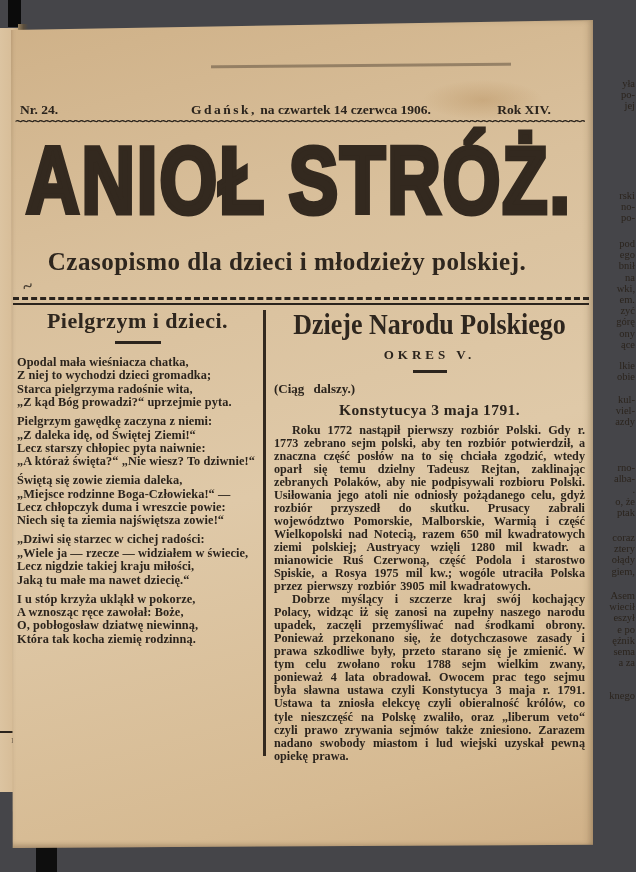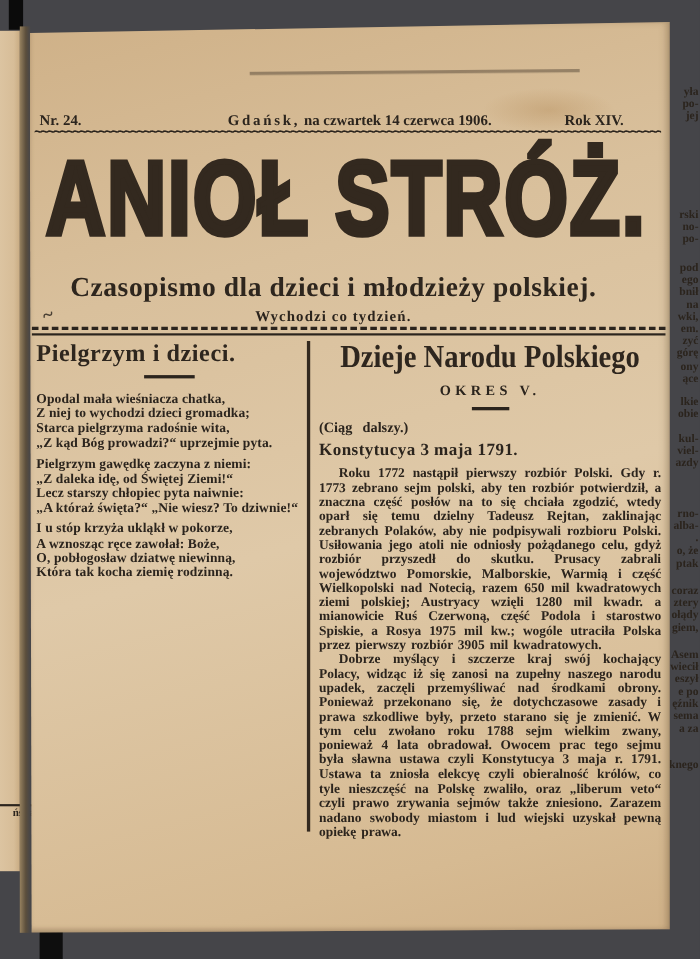--- a/index.html
+++ b/index.html
@@ -7,30 +7,30 @@
         background:#454549;font-family:"Liberation Serif",serif;color:#2b241d;}
 
   
   .black-top{position:absolute;left:8px;top:0;width:13px;height:27px;background:#0b0b0b;}
   .black-bottom{position:absolute;left:36px;top:836px;width:21px;height:36px;background:#0e0e0e;}
 
   
   .strip-page{position:absolute;left:0;top:28px;width:18px;height:764px;
         background:linear-gradient(90deg,#dcc4a1 0%,#d7bd98 70%,#c9ac83 100%);}
   .strip-frag{position:absolute;right:1px;white-space:nowrap;text-align:right;
-        font-weight:bold;font-size:10.5px;line-height:11.2px;color:#2b241d;}
+        font-weight:normal;font-size:10.5px;line-height:11.2px;color:#2b241d;}
   .strip-footer{position:absolute;left:0;top:731px;width:34px;border-top:2px solid #2b241d;
         font-weight:bold;font-size:10px;text-align:right;padding:1px 2px 0 0;}
 
   
   .gutter{position:absolute;left:18px;top:24px;width:10px;height:824px;
         background:linear-gradient(90deg,#96815f 0%,#5b4e3c 55%,#454549 100%);}
 
   
-  .page{position:absolute;left:27px;top:20px;width:582px;height:828px;
+  .page{position:absolute;left:11px;top:20px;width:582px;height:828px;
         background:linear-gradient(165deg,#cfb188 0%,#d9c09c 28%,#dfc9a8 55%,#d6ba92 88%,#d0b188 100%);
         box-shadow:3px 4px 0 rgba(0,0,0,.38), inset -4px 0 6px rgba(90,70,45,.25), inset 0 -3px 5px rgba(90,70,45,.28);
         clip-path:polygon(0 10px,100% 0,100% 99.6%,0.3% 100%);}
   .stain1{position:absolute;right:50px;top:60px;width:120px;height:40px;
         background:radial-gradient(closest-side,rgba(170,125,70,.30),transparent);}
   .smudge{position:absolute;left:200px;top:44px;width:300px;height:3px;
         background:rgba(62,50,38,.42);filter:blur(.7px);transform:rotate(-.5deg);}
 
   
   .issue-no{position:absolute;left:9px;top:82px;font-weight:bold;font-size:13.5px;}
@@ -50,31 +50,31 @@
         transform:rotate(-18deg);color:#4a4034;}
   .frequency{position:absolute;left:0;right:30px;top:260px;text-align:center;
         font-weight:bold;font-size:13.5px;letter-spacing:1px;}
   .rule-dashdot{position:absolute;left:2px;right:4px;top:277px;height:3px;
         border-top:3px dashed #2b241d;border-bottom:2px solid #2b241d;}
 
   
   .col-divider{position:absolute;left:252px;top:290px;width:2.5px;height:446px;background:#33291f;}
 
   .col-left{position:absolute;left:6px;top:288px;width:241px;}
-  .col-left h2{margin:0;font-size:22px;font-weight:bold;letter-spacing:.5px;color:#2e261e;}
+  .col-left h2{margin:0;text-align:center;font-size:22px;font-weight:bold;letter-spacing:.5px;color:#2e261e;}
   .head-rule{width:46px;height:3px;background:#2b241d;margin:7px auto 12px auto;}
   .stanza{font-weight:bold;font-size:12.3px;line-height:13.4px;margin:0 0 5.5px 0;letter-spacing:.1px;}
 
   .col-right{position:absolute;left:263px;top:288px;width:311px;}
   .col-right h2{margin:0;text-align:center;font-size:26px;font-weight:bold;color:#2e261e;
         transform:scaleY(1.12);transform-origin:50% 0;white-space:nowrap;}
   .okres{margin-top:9px;text-align:center;font-weight:bold;font-size:13px;letter-spacing:4px;}
   .mini-rule{width:34px;height:2.5px;background:#2b241d;margin:7px auto 8px auto;}
   .ciag{font-weight:bold;font-size:13px;word-spacing:6px;}
-  .section-title{text-align:left;font-weight:bold;font-size:15.5px;margin:4px 0 5px 0;letter-spacing:.4px;font-family:Liberation Serif, serif;}
+  .section-title{text-align:center;font-weight:bold;font-size:15.5px;margin:4px 0 5px 0;letter-spacing:.4px;font-family:Liberation Serif, serif;}
   .para{font-weight:bold;font-size:12.2px;line-height:13.05px;text-align:justify;
         text-indent:18px;margin:0;word-spacing:1.5px;}
 </style>
 </head>
 <body>
 
 <div class="scan">
 
   <div class="black-top"></div>
   <div class="black-bottom"></div>
@@ -99,30 +99,31 @@
 
     <div class="issue-no">Nr. 24.</div>
     <div class="dateline"><span class="city">Gdańsk,</span><span> na czwartek 14 czerwca 1906.</span></div>
     <div class="volume">Rok XIV.</div>
 
     <div class="wavy">~~~~~~~~~~~~~~~~~~~~~~~~~~~~~~~~~~~~~~~~~~~~~~~~~~~~~~~~~~~~~~~~~~~~~~~~~~~~~~~~~~~~~~~~~~~~~~~~~~~~~~~~~~~~~~~~~~~~~~~~~~~~~~~~~~~~~~~~~~~~~~~~~~~~~~~~~~~~~~~~~~~~~~~~~~~~~~~~~~~~</div>
 
     <div class="title">ANIOŁ STRÓŻ.</div>
     <div class="subtitle">Czasopismo dla dzieci i młodzieży polskiej.</div>
     <div class="squiggle">~</div>
-    <div class="frequency">Wychodzi co tydzień.</div>
     <div class="rule-dashdot"></div>
 
     <div class="col-divider"></div>
 
     <div class="col-left">
       <h2>Pielgrzym i dzieci.</h2>
       <div class="head-rule"></div>
       <p class="stanza">Opodal mała wieśniacza chatka,<br>Z niej to wychodzi dzieci gromadka;<br>Starca pielgrzyma radośnie wita,<br>„Z kąd Bóg prowadzi?“ uprzejmie pyta.</p>
       <p class="stanza">Pielgrzym gawędkę zaczyna z niemi:<br>„Z daleka idę, od Świętej Ziemi!“<br>Lecz starszy chłopiec pyta naiwnie:<br>„A któraż święta?“ „Nie wiesz? To dziwnie!“</p>
+      <p class="stanza">Świętą się zowie ziemia daleka,<br>„Miejsce rodzinne Boga-Człowieka!“ —<br>Lecz chłopczyk duma i wreszcie powie:<br>Niech się ta ziemia najświętsza zowie!“</p>
+      <p class="stanza">„Dziwi się starzec w cichej radości:<br>„Wiele ja — rzecze — widziałem w świecie,<br>Lecz nigdzie takiej kraju miłości,<br>Jaką tu małe ma nawet dziecię.“</p>
       <p class="stanza">I u stóp krzyża ukląkł w pokorze,<br>A wznosząc ręce zawołał: Boże,<br>O, pobłogosław dziatwę niewinną,<br>Która tak kocha ziemię rodzinną.</p>
     </div>
 
     <div class="col-right">
       <h2>Dzieje Narodu Polskiego</h2>
       <div class="okres">OKRES V.</div>
       <div class="mini-rule"></div>
       <div class="ciag">(Ciąg dalszy.)</div>
       <div class="section-title">Konstytucya 3 maja 1791.</div>
       <p class="para">Roku 1772 nastąpił pierwszy rozbiór Polski. Gdy r. 1773 zebrano sejm polski, aby ten rozbiór potwierdził, a znaczna część posłów na to się chciała zgodzić, wtedy oparł się temu dzielny Tadeusz Rejtan, zaklinając zebranych Polaków, aby nie podpisywali rozbioru Polski. Usiłowania jego atoli nie odniosły pożądanego celu, gdyż rozbiór przyszedł do skutku. Prusacy zabrali województwo Pomorskie, Malborskie, Warmią i część Wielkopolski nad Notecią, razem 650 mil kwadratowych ziemi polskiej; Austryacy wzięli 1280 mil kwadr. a mianowicie Ruś Czerwoną, część Podola i starostwo Spiskie, a Rosya 1975 mil kw.; wogóle utraciła Polska przez pierwszy rozbiór 3905 mil kwadratowych.</p>

